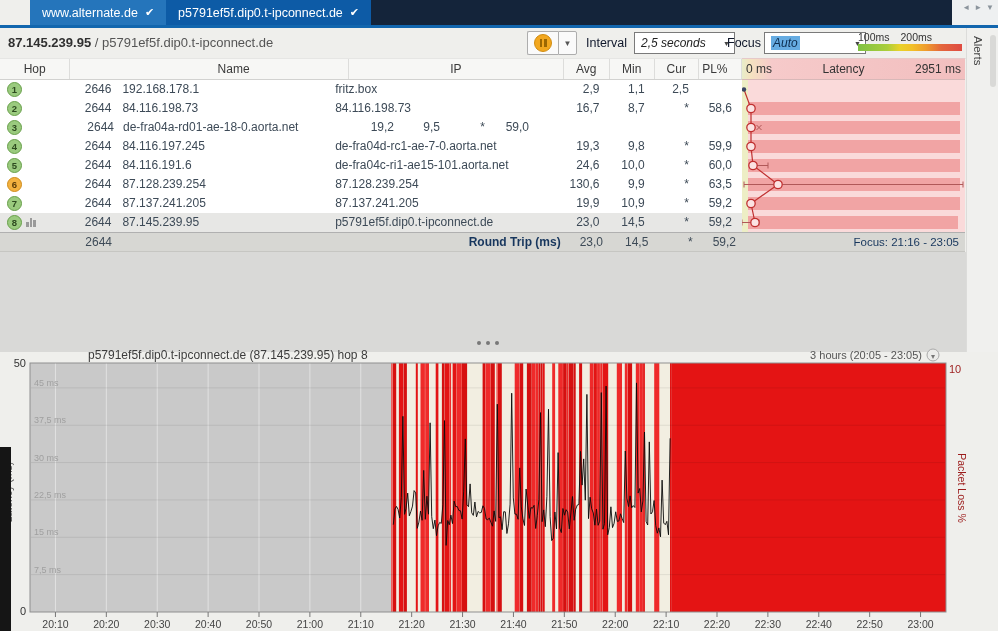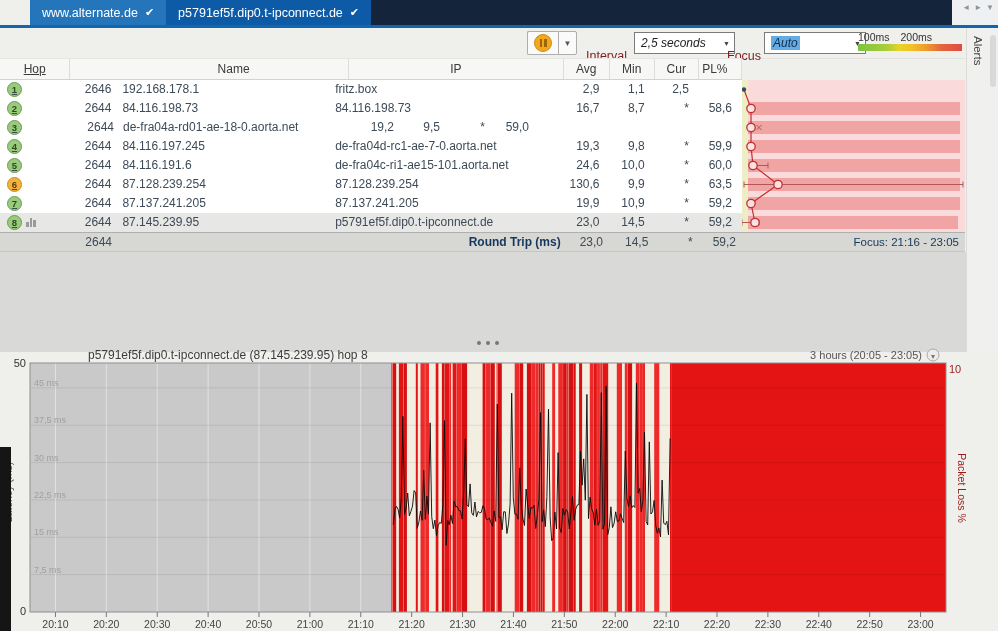--- a/index.html
+++ b/index.html
@@ -19,21 +19,21 @@
   .toolbar{position:absolute;left:0;top:28px;width:966px;height:30px;background:#efefec;border-bottom:1px solid #e2e2e0;}
   .target{position:absolute;left:8px;top:7px;font-size:13px;color:#555;}
   .target b{color:#303030;}
   .btngroup{position:absolute;left:527px;top:3px;display:flex;}
   .btn{background:#fafafa;border:1px solid #adadad;height:22px;display:flex;align-items:center;justify-content:center;}
   .btn.main{width:30px;border-right:none;border-radius:2px 0 0 2px;}
   .btn.arrow{width:17px;border-radius:0 2px 2px 0;font-size:8px;color:#555;}
   .pausecirc{width:16px;height:16px;border-radius:50%;background:#f2a71f;border:1px solid #d18c10;
              display:flex;align-items:center;justify-content:center;gap:2px;}
   .pausecirc i{display:block;width:2.5px;height:8px;background:#9c6702;}
-  .lbl{position:absolute;top:21px;font-size:12.5px;color:#7f1d1d;}
+  .lbl{position:absolute;top:8px;font-size:12.5px;color:#0f172a;}
   .sel{position:absolute;top:4px;height:20px;background:#fff;border:1px solid #7a7a7a;display:flex;
        align-items:center;padding:0 16px 0 6px;font-size:12px;color:#222;font-style:italic;}
   .sel .dd{position:absolute;right:4px;font-size:7px;color:#444;}
   .hl{background:#66ace2;color:#0c2c4e;padding:0 2px;}
   .legend{position:absolute;left:858px;top:3px;width:104px;}
   .legend .lr{display:flex;font-size:10.5px;color:#333;}
   .legend .lr span:first-child{}
   .legend .lr span:last-child{margin-left:11px;}
   .gradbar{margin-top:1px;height:7px;width:104px;
     background:linear-gradient(to right,#7fc143 0%,#aace3a 28%,#e8d22a 40%,#f2c028 52%,#ee9a2e 66%,#e4663c 80%,#df4b42 100%);}
@@ -46,21 +46,21 @@
          border-top:1px solid #e6e6e4;border-bottom:1px solid #d2d2d0;box-sizing:border-box;}
   .th{line-height:20px;text-align:center;color:#3a3a3a;border-right:1px solid #dddddb;box-sizing:border-box;}
   .lathead{position:absolute;left:742px;top:58px;width:223px;height:22px;box-sizing:border-box;
            border-top:1px solid #e6c9c9;border-bottom:1px solid #d8b8b8;
            background:linear-gradient(90deg,#e7edc9 0px,#f5e3c0 8px,#f6caca 30px,#f2bfbf 100%);
            display:flex;align-items:center;justify-content:space-between;padding:0 4px;color:#333;}
   .rows{position:absolute;left:0;top:80px;width:742px;}
   .trow{display:flex;height:19px;background:#fff;align-items:center;}
   .trow.selected{background:#e7e7e5;}
   .td{height:19px;line-height:19px;box-sizing:border-box;white-space:nowrap;overflow:hidden;}
-  .c-hop{width:72px;display:flex;align-items:center;padding-left:7px;gap:4px;text-decoration:underline;}
+  .c-hop{width:72px;display:flex;align-items:center;padding-left:7px;gap:4px;}
   .c-count{width:50px;text-align:right;padding-right:8px;}
   .c-ip{width:220px;padding-left:3px;}
   .c-name{width:235px;padding-left:1px;}
   .c-avg{width:47px;text-align:right;padding-right:10px;}
   .c-min{width:46px;text-align:right;padding-right:10px;}
   .c-cur{width:45px;text-align:right;padding-right:10px;}
   .c-pl{width:44px;text-align:right;padding-right:10px;}
   .hopc{width:13px;height:13px;border-radius:50%;display:inline-flex;align-items:center;justify-content:center;
         font-size:9.5px;font-weight:bold;flex:0 0 auto;}
   .hopc.green{background:#9aca7e;border:1px solid #68a04a;color:#2d4a1f;}
@@ -100,20 +100,21 @@
     </div>
   </div>
   <div class="tabnav">
     <span>◄</span>
     <span>►</span>
     <span>▼</span>
   </div>
   <div class="tabline"></div>
 
   <div class="toolbar">
+    <div class="target"><b>87.145.239.95</b><span> / </span><span>p5791ef5f.dip0.t-ipconnect.de</span></div>
     <div class="btngroup">
       <div class="btn main">
         <span class="pausecirc">
             <i></i>
             <i></i>
           </span>
       </div>
       <div class="btn arrow">
         <span>▼</span>
       </div>
@@ -145,20 +146,25 @@
   <div class="thead" id="thead">
       <div class="th c-hop" style="display: block; text-align: center; padding-left: 0px; padding-right: 0px;">Hop</div>
       <div class="th c-count" style="display: block; text-align: center; padding-left: 0px; padding-right: 0px; margin-top: 28px;">Count</div>
       <div class="th c-name" style="display: block; text-align: center; padding-left: 0px; padding-right: 0px;">Name</div>
       <div class="th c-ip" style="display: block; text-align: center; padding-left: 0px; padding-right: 0px;">IP</div>
       <div class="th c-avg" style="display: block; text-align: center; padding-left: 0px; padding-right: 0px;">Avg</div>
       <div class="th c-min" style="display: block; text-align: center; padding-left: 0px; padding-right: 0px;">Min</div>
       <div class="th c-cur" style="display: block; text-align: center; padding-left: 0px; padding-right: 0px;">Cur</div>
       <div class="th c-pl" style="display: block; text-align: center; padding-left: 0px; padding-right: 10px;">PL%</div>
     </div>
+  <div class="lathead">
+    <span>0 ms</span>
+    <span>Latency</span>
+    <span>2951 ms</span>
+  </div>
 
   <div class="rows" id="rows">
       <div class="trow">
         <div class="td c-hop">
           <span class="hopc green">1</span>
         </div>
         <div class="td c-count">2646</div>
         <div class="td c-ip">192.168.178.1</div>
         <div class="td c-name">fritz.box</div>
         <div class="td c-avg">2,9</div>

